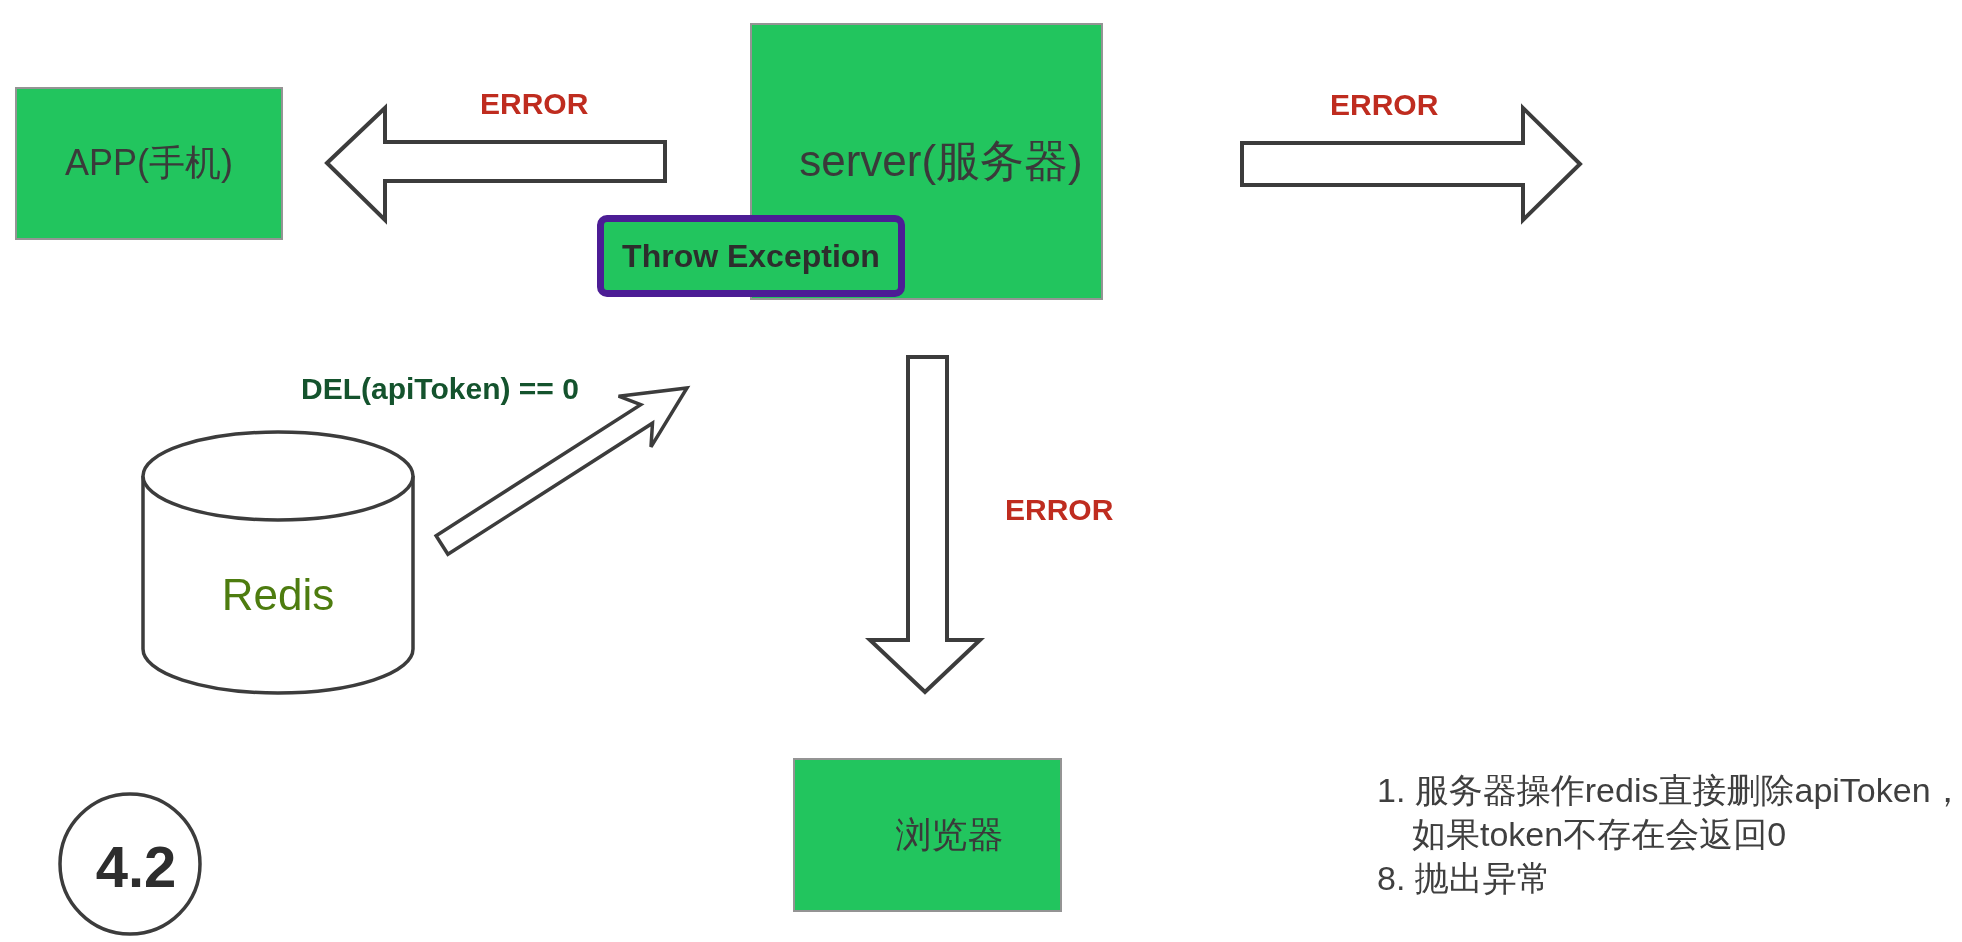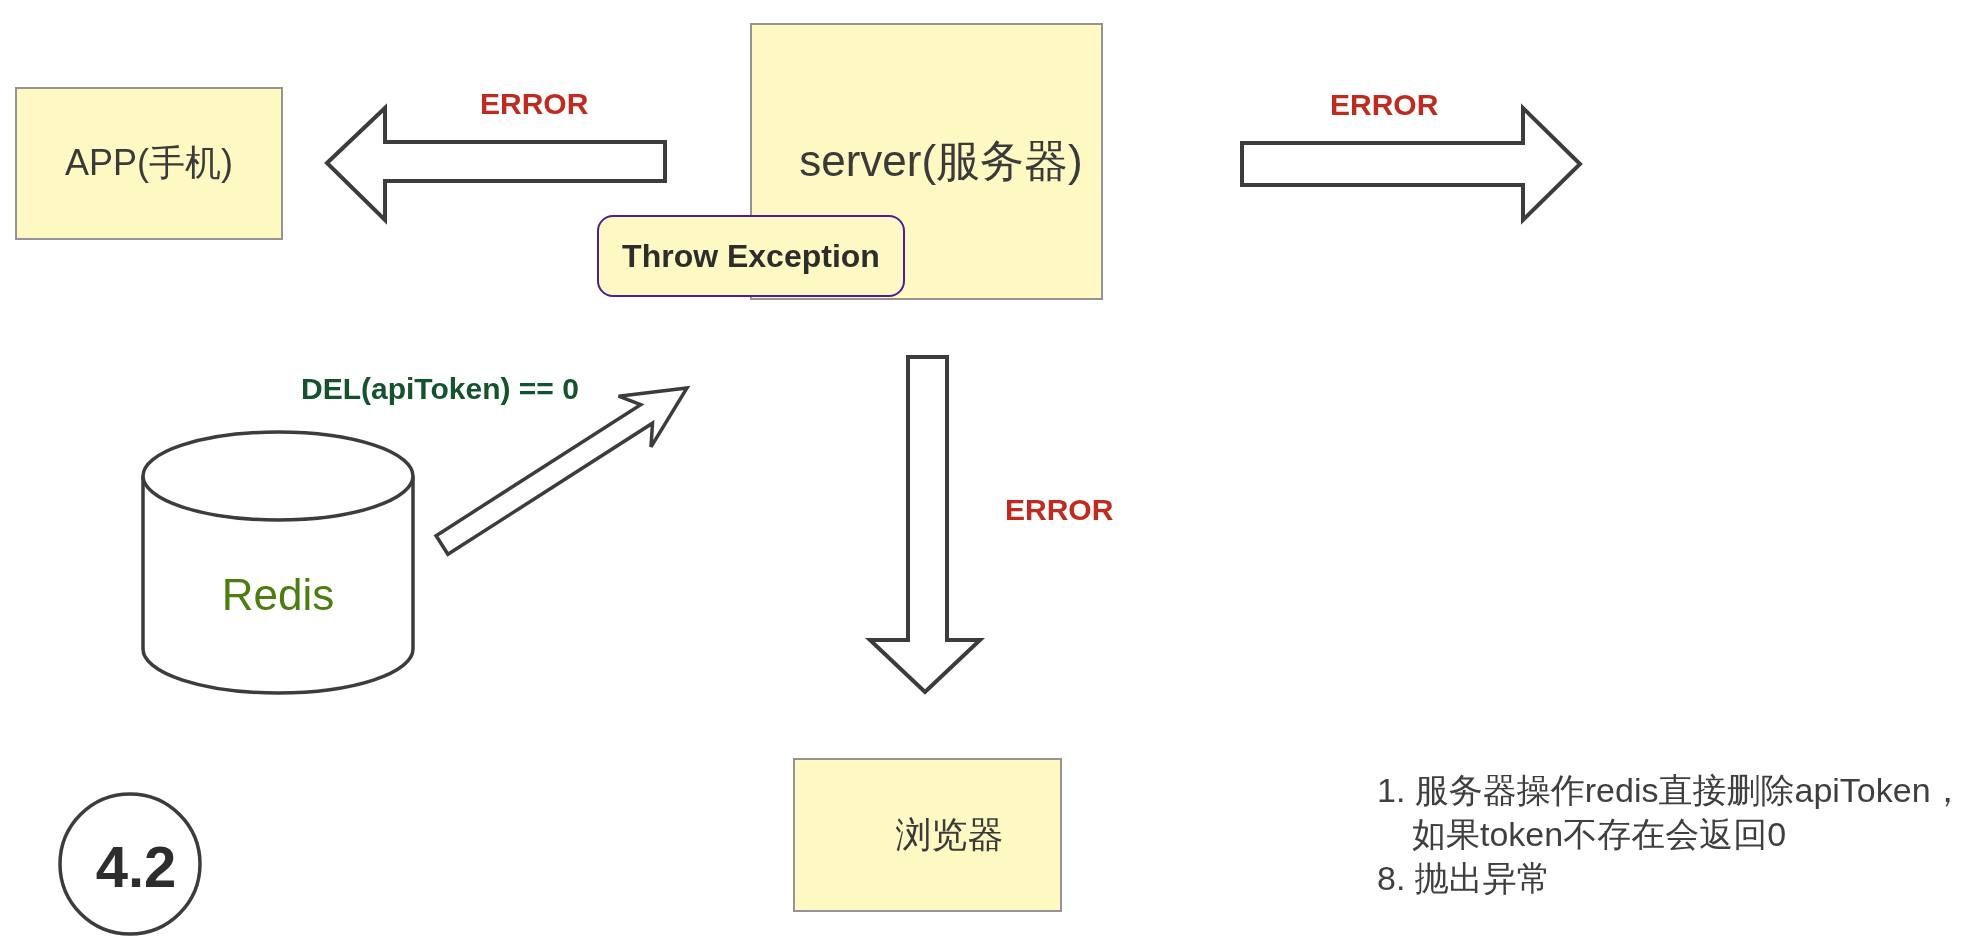--- a/index.html
+++ b/index.html
@@ -7,34 +7,34 @@
     position:relative;
     width:1962px;height:942px;
     background:#ffffff;
     overflow:hidden;
     font-family:"Liberation Sans", sans-serif;
     color:#3a3a3a;
   }
   .layer-svg{position:absolute;left:0;top:0;z-index:1;}
   .node{
     position:absolute;
-    background:#fef9c3;
+    background:#22c55e;
     border:2px solid #949494;
     display:flex;align-items:center;justify-content:center;
     color:#3a3a3a;
     z-index:2;
     box-sizing:border-box;
   }
   .node-app   {left:15px;  top:87px;  width:268px; height:153px; font-size:36px;}
   .node-server{left:750px; top:23px;  width:353px; height:277px; font-size:44px;padding-left:29px;}
   .node-mini  {left:1643px;top:88px;  width:269px; height:152px; font-size:36px;}
   .node-browser{left:793px;top:758px; width:269px; height:154px; font-size:36px;padding-left:44px;}
   .node-throw{
     left:597px; top:215px; width:308px; height:82px;
-    border:2px solid #4c1d95; border-radius:16px;
+    border:7px solid #4c1d95; border-radius:10px;
     font-size:32px; font-weight:600; color:#2d2d2d;
     z-index:5;
   }
   .edge-label{
     position:absolute;
     font-size:30px;font-weight:700;
     color:#bf2c1f;
     z-index:3;
     white-space:nowrap;
   }

